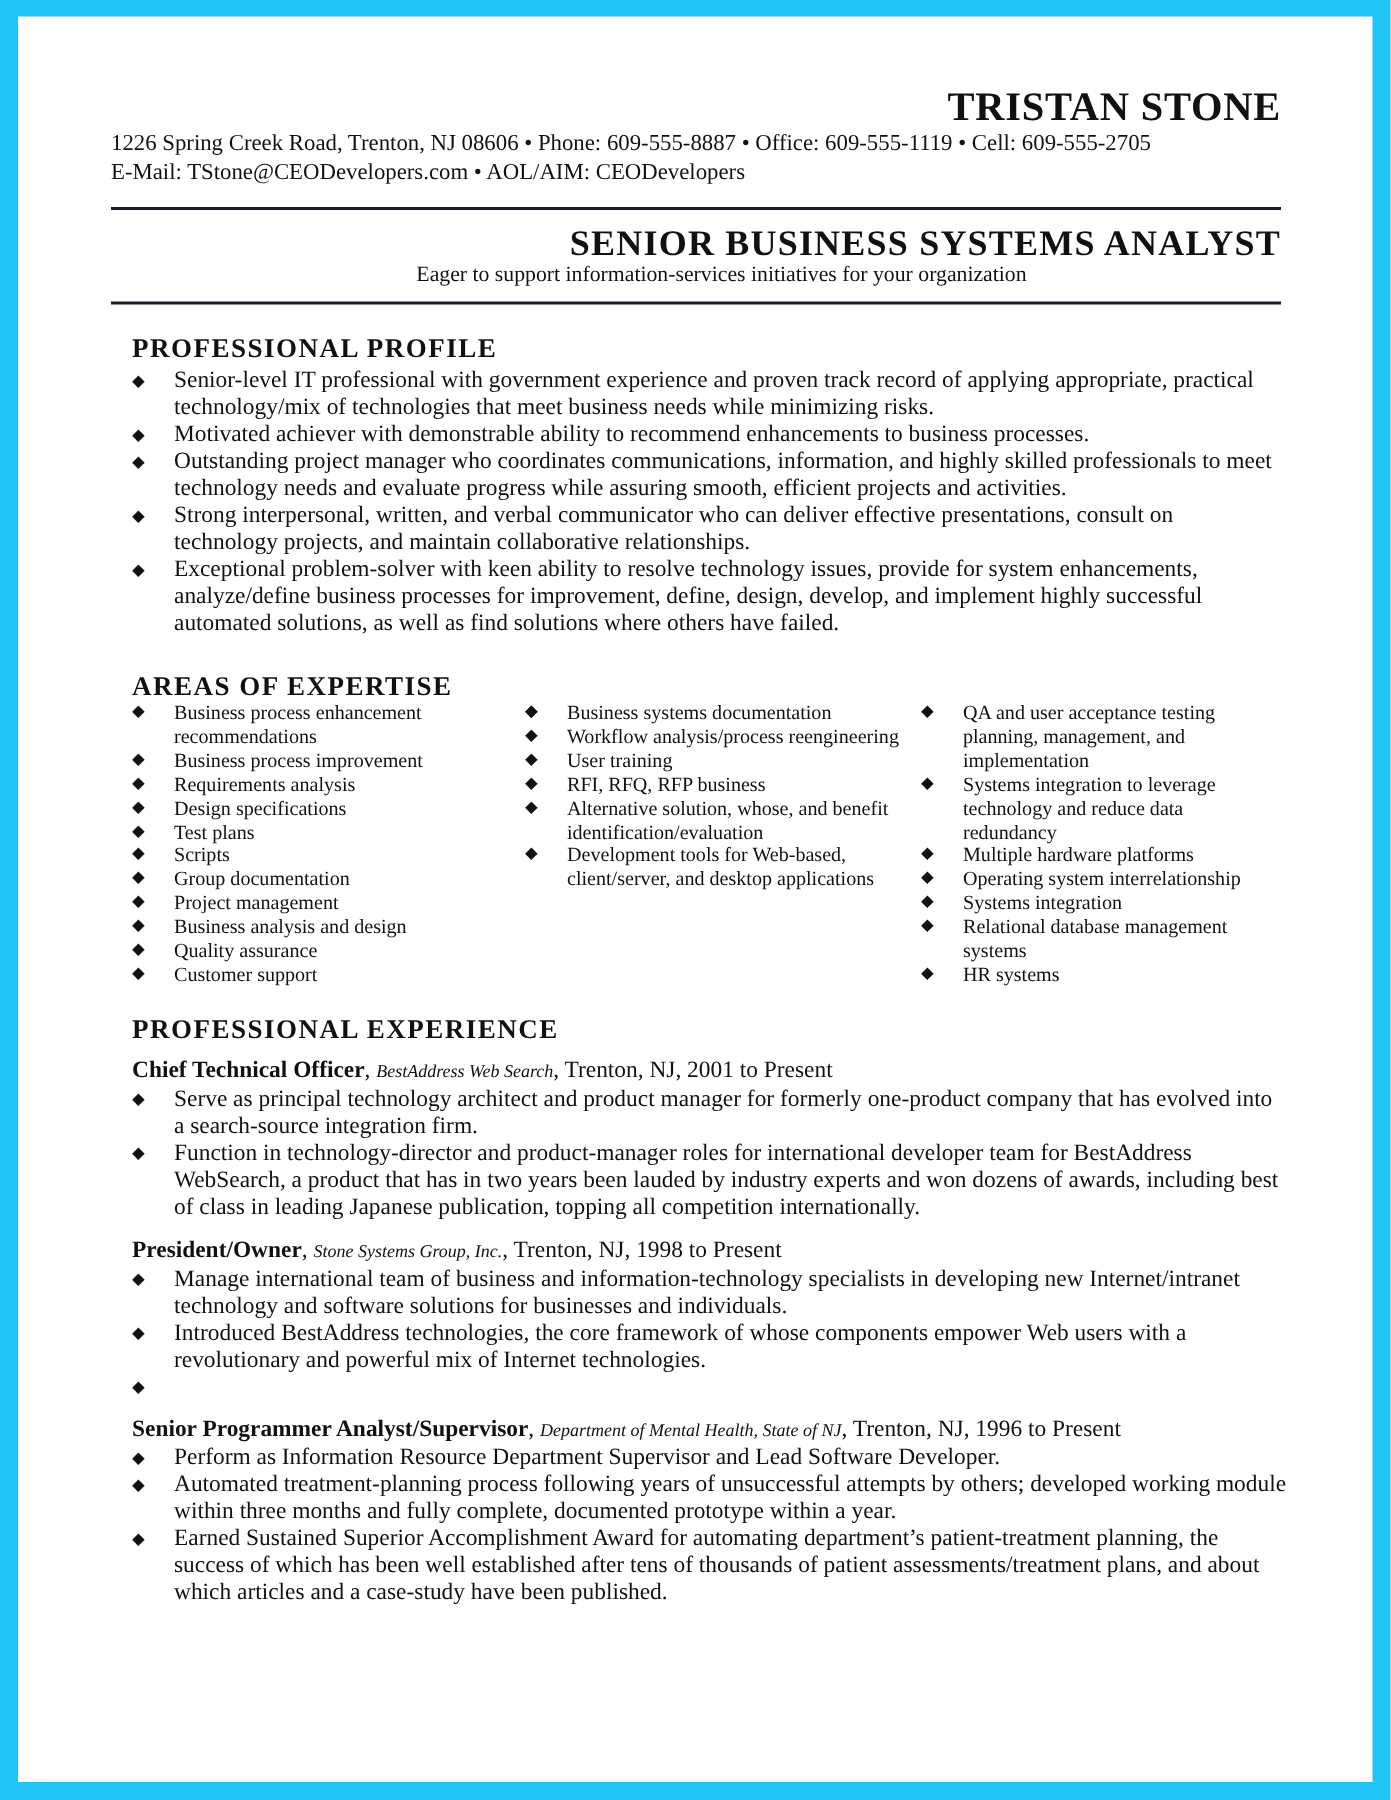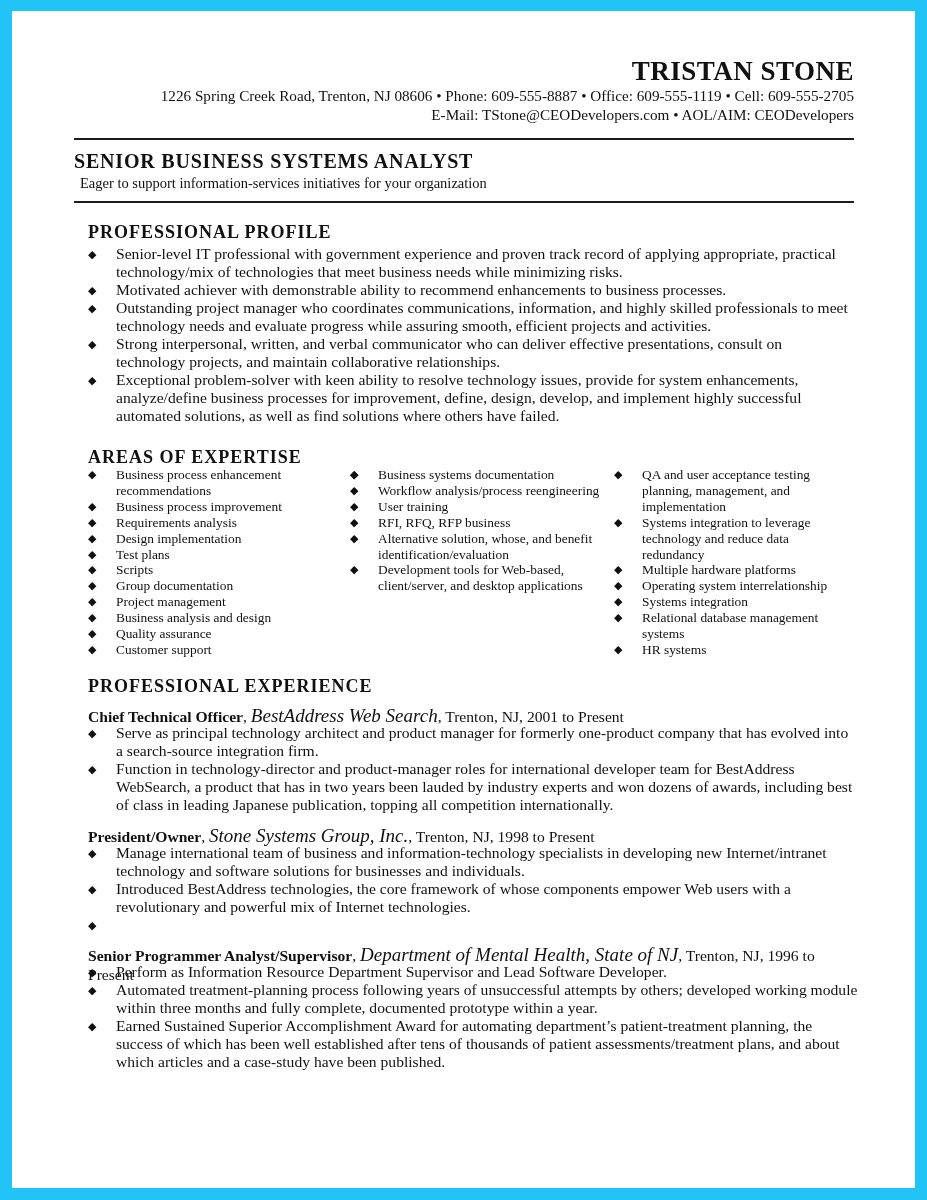--- a/index.html
+++ b/index.html
@@ -18,38 +18,38 @@
     background: #ffffff;
   }
   .content { position: absolute; left: 62px; width: 780px; top: 0; }
 
   .name {
     position: absolute; top: 45px; left: 0; width: 780px;
     text-align: right; font-size: 27px; font-weight: bold;
     letter-spacing: 0.5px;
   }
   .contact {
-    position: absolute; left: 0; width: 780px; text-align: right;
+    position: absolute; left: 0; width: 780px; text-align: left;
     font-size: 15.2px;
   }
   .contact.l1 { top: 76px; }
   .contact.l2 { top: 95px; }
 
   .rule {
     position: absolute; left: 0; width: 780px; height: 2px; background: #1a1a2a;
   }
   .rule.r1 { top: 127px; }
   .rule.r2 { top: 190px; }
 
   .job-title {
-    position: absolute; top: 139px; left: 0; width: 780px; text-align: left;
-    font-size: 20px; font-weight: bold; letter-spacing: 0.8px;
+    position: absolute; top: 139px; left: 0; width: 780px; text-align: right;
+    font-size: 24px; font-weight: bold; letter-spacing: 0.8px;
   }
   .tagline {
-    position: absolute; top: 164px; left: 6px; width: 780px; text-align: left;
+    position: absolute; top: 164px; left: 17px; width: 780px; text-align: center;
     font-size: 14.5px;
   }
 
   .section-heading {
     position: absolute; left: 14px;
     font-size: 18px; font-weight: bold; letter-spacing: 1px;
   }
   .sec-profile { top: 211px; }
   .sec-expertise { top: 436px; }
   .sec-experience { top: 665px; }
@@ -72,21 +72,21 @@
   .exp-col li { padding-left: 28px; }
   .exp-col li .bullet { font-size: 9px; top: 1px; }
   .col1 { left: 14px; width: 250px; }
   .col2 { left: 276px; width: 250px; }
   .col3 { left: 540px; width: 240px; }
 
   .job-header {
     position: absolute; left: 14px; font-size: 15.6px;
   }
   .job-header .role { font-weight: bold; }
-  .job-header .org { font-style: italic; font-size: 19px; }
+  .job-header .org { font-style: italic; font-size: 12px; }
   .job1 { top: 694px; }
   .job2 { top: 814px; }
   .job3 { top: 933px; }
 
   .job-list { left: 14px; width: 770px; font-size: 15.6px; line-height: 18px; }
   .job-list li .bullet { top: 1px; }
   .jl1 { top: 713px; }
   .jl2 { top: 833px; }
   .jl3 { top: 952px; }
 </style>
@@ -113,21 +113,21 @@
       <li><span class="bullet">◆</span><span>Strong interpersonal, written, and verbal communicator who can deliver effective presentations, consult on technology projects, and maintain collaborative relationships.</span></li>
       <li><span class="bullet">◆</span><span>Exceptional problem-solver with keen ability to resolve technology issues, provide for system enhancements, analyze/define business processes for improvement, define, design, develop, and implement highly successful automated solutions, as well as find solutions where others have failed.</span></li>
     </ul>
 
     <div class="section-heading sec-expertise">AREAS OF EXPERTISE</div>
 
     <ul class="bullets exp-col col1">
       <li><span class="bullet">◆</span><span>Business process enhancement recommendations</span></li>
       <li><span class="bullet">◆</span><span>Business process improvement</span></li>
       <li><span class="bullet">◆</span><span>Requirements analysis</span></li>
-      <li><span class="bullet">◆</span><span>Design implementation</span></li>
+      <li><span class="bullet">◆</span><span>Design specifications</span></li>
       <li><span class="bullet">◆</span><span>Test plans</span></li>
       <li><span class="bullet">◆</span><span>Scripts</span></li>
       <li><span class="bullet">◆</span><span>Group documentation</span></li>
       <li><span class="bullet">◆</span><span>Project management</span></li>
       <li><span class="bullet">◆</span><span>Business analysis and design</span></li>
       <li><span class="bullet">◆</span><span>Quality assurance</span></li>
       <li><span class="bullet">◆</span><span>Customer support</span></li>
     </ul>
 
     <ul class="bullets exp-col col2">

